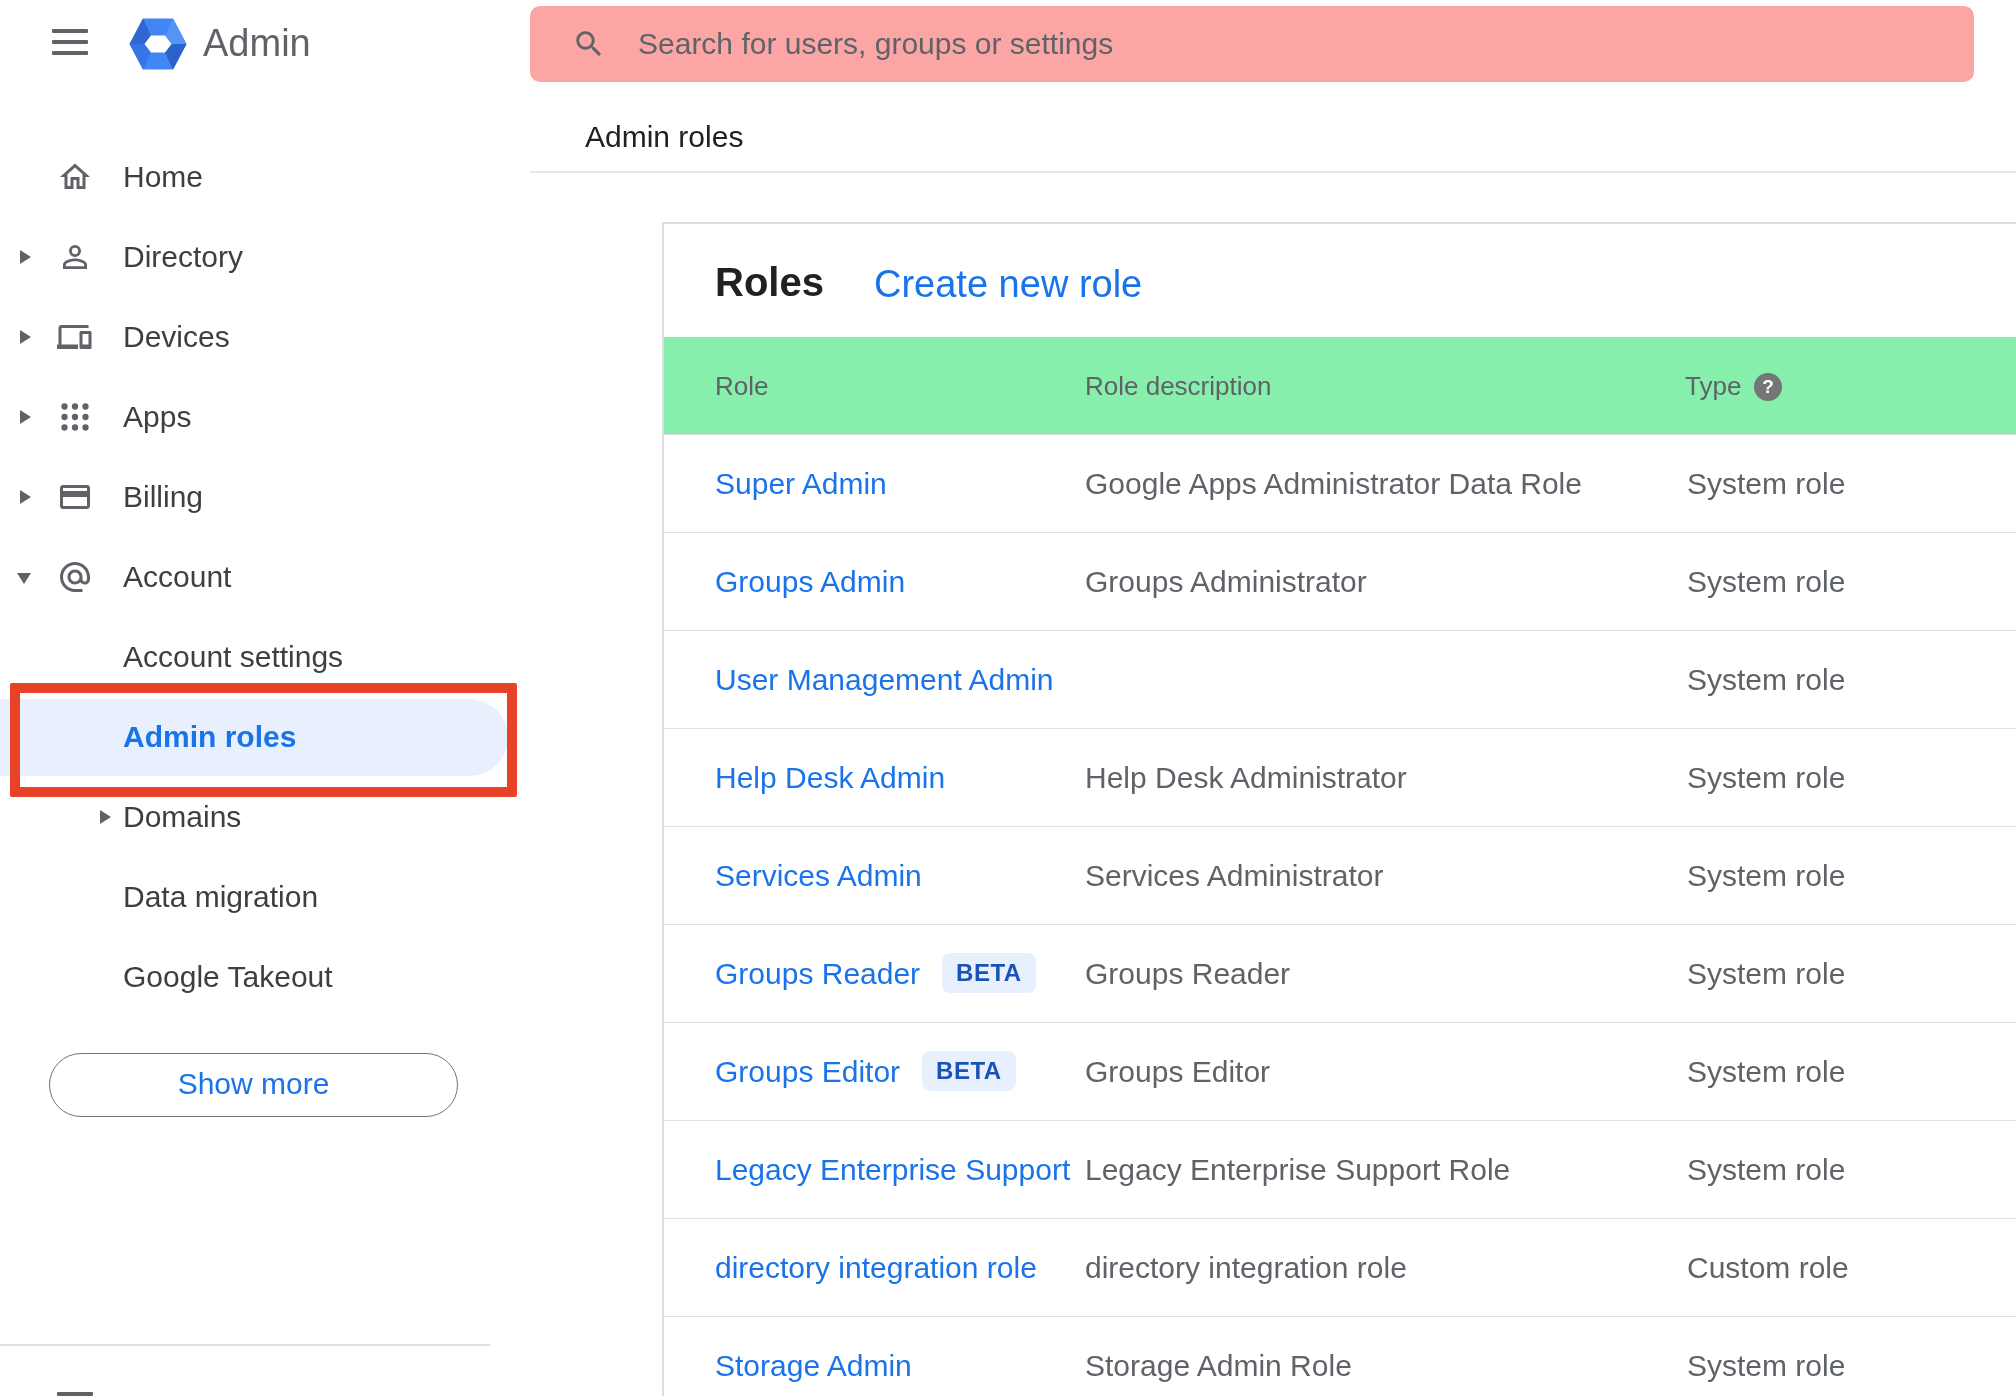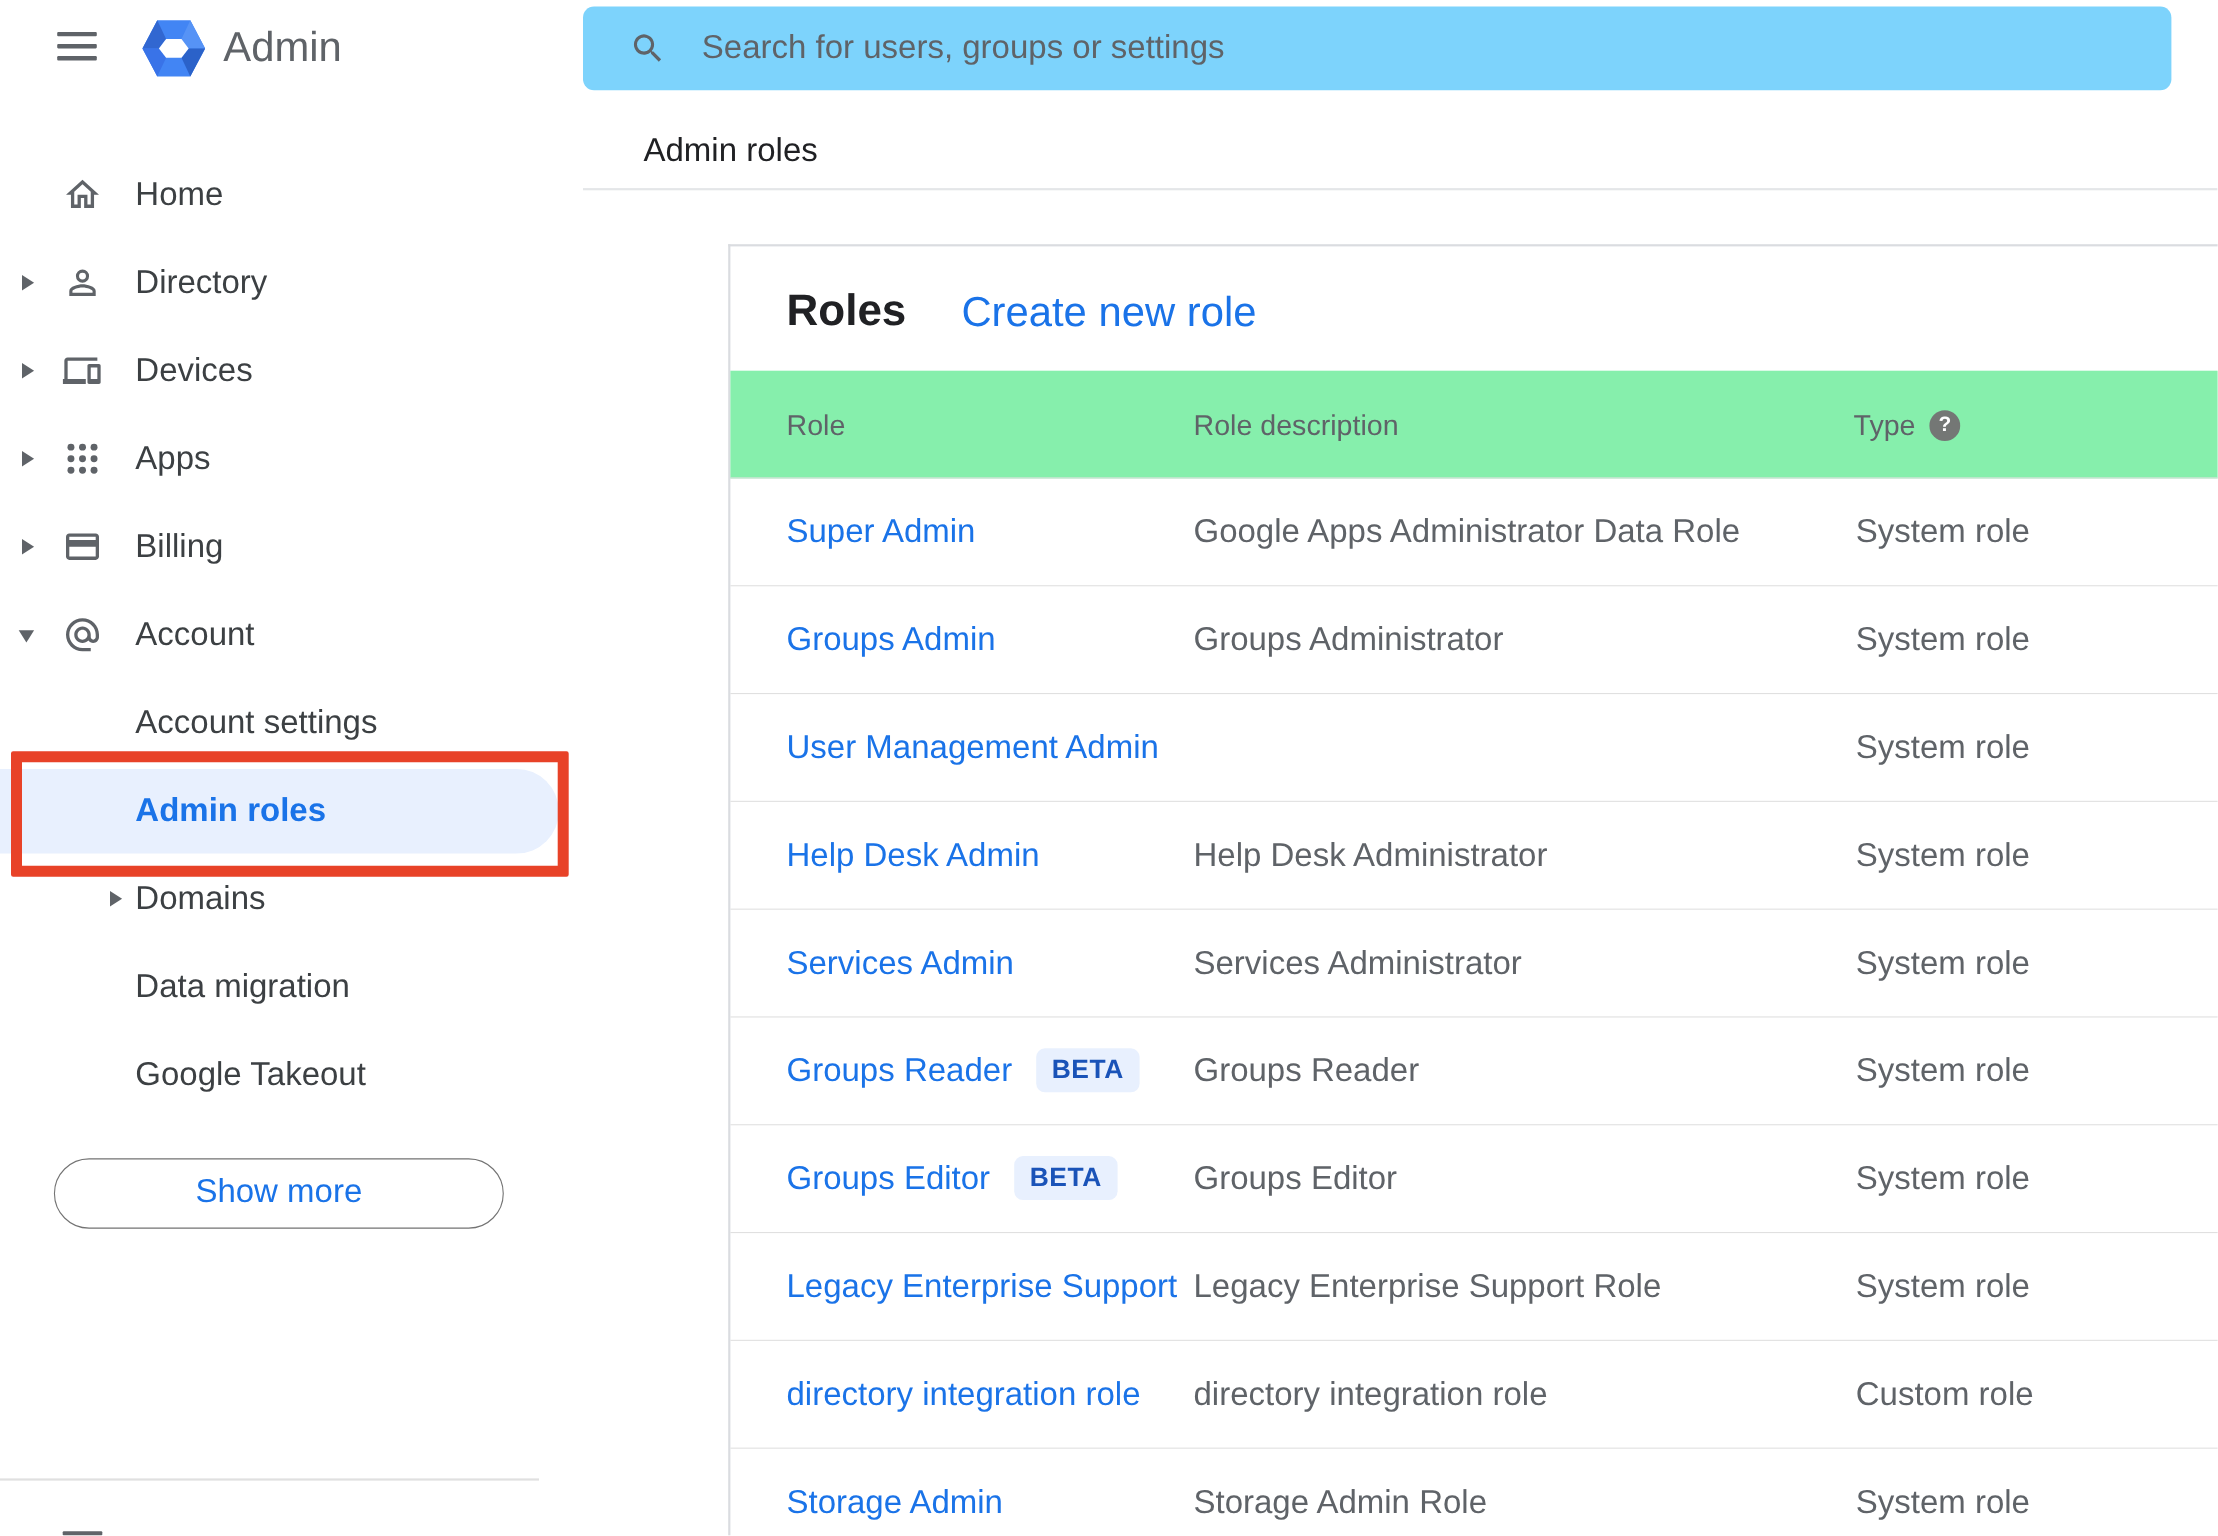--- a/index.html
+++ b/index.html
@@ -9,21 +9,21 @@
     background:#ffffff; font-family:"Liberation Sans", sans-serif; color:#3c4043;
   }
   
   .hamburger { position:absolute; left:52px; top:29px; width:36px; height:26px; cursor:pointer; }
   .hamburger span { position:absolute; left:0; width:36px; height:4px; background:#5f6368; border-radius:1px; }
   .hamburger span:nth-child(1){top:0;} .hamburger span:nth-child(2){top:11px;} .hamburger span:nth-child(3){top:22px;}
   .logo-hex { position:absolute; left:128px; top:15px; width:60px; height:58px; }
   .logo-text { position:absolute; left:203px; top:21px; font-size:38px; line-height:44px; color:#5f6368; }
   .searchbar {
     position:absolute; left:530px; top:6px; width:1444px; height:76px;
-    background:#7dd3fc; border-radius:10px; display:flex; align-items:center;
+    background:#fca5a5; border-radius:10px; display:flex; align-items:center;
   }
   .searchbar svg { margin-left:42px; flex:0 0 auto; }
   .searchbar input {
     border:none; outline:none; background:transparent; margin-left:30px; width:1200px;
     font-family:"Liberation Sans",sans-serif; font-size:30px; color:#3c4043;
   }
   .searchbar input::placeholder { color:#5f6368; opacity:1; }
   .page-title { position:absolute; left:585px; top:119px; font-size:30px; line-height:36px; color:#202124; }
   .title-divider { position:absolute; left:530px; top:171px; width:1486px; height:2px; background:#e4e6e8; }
 

